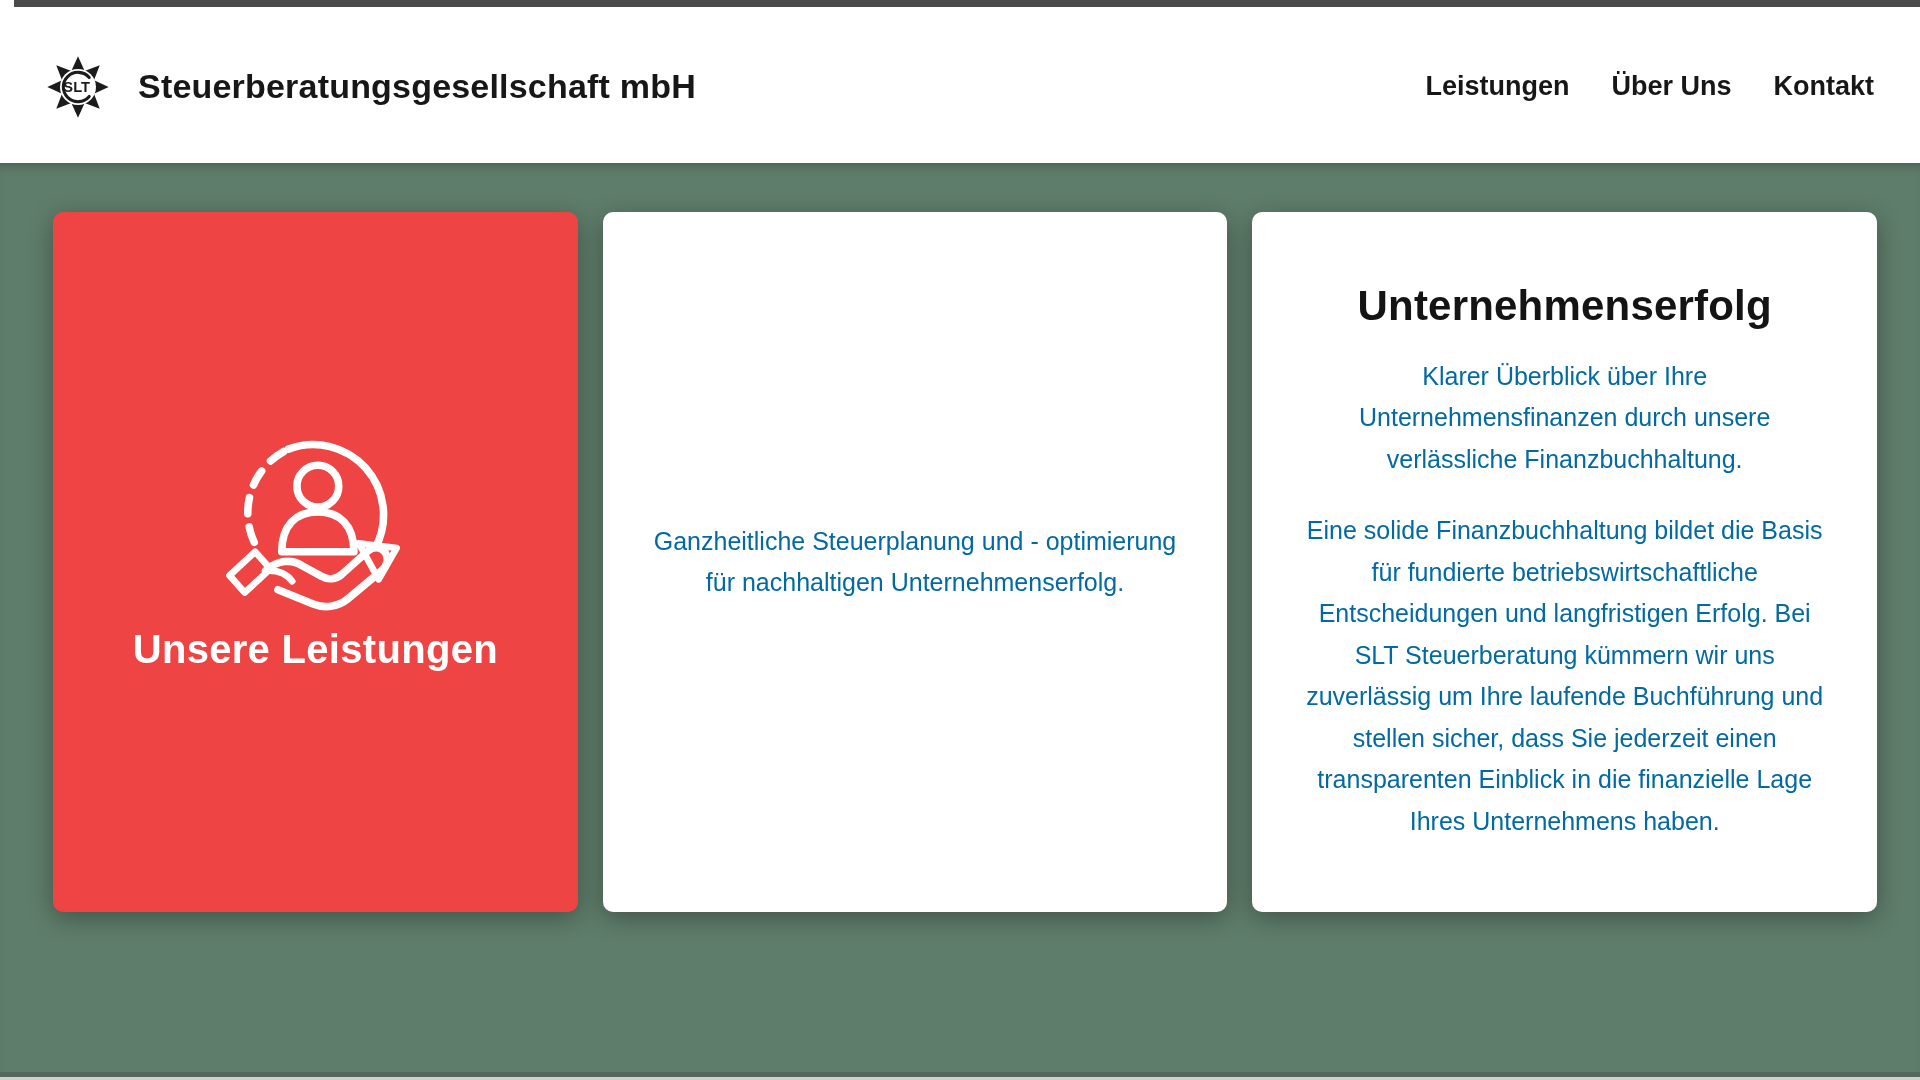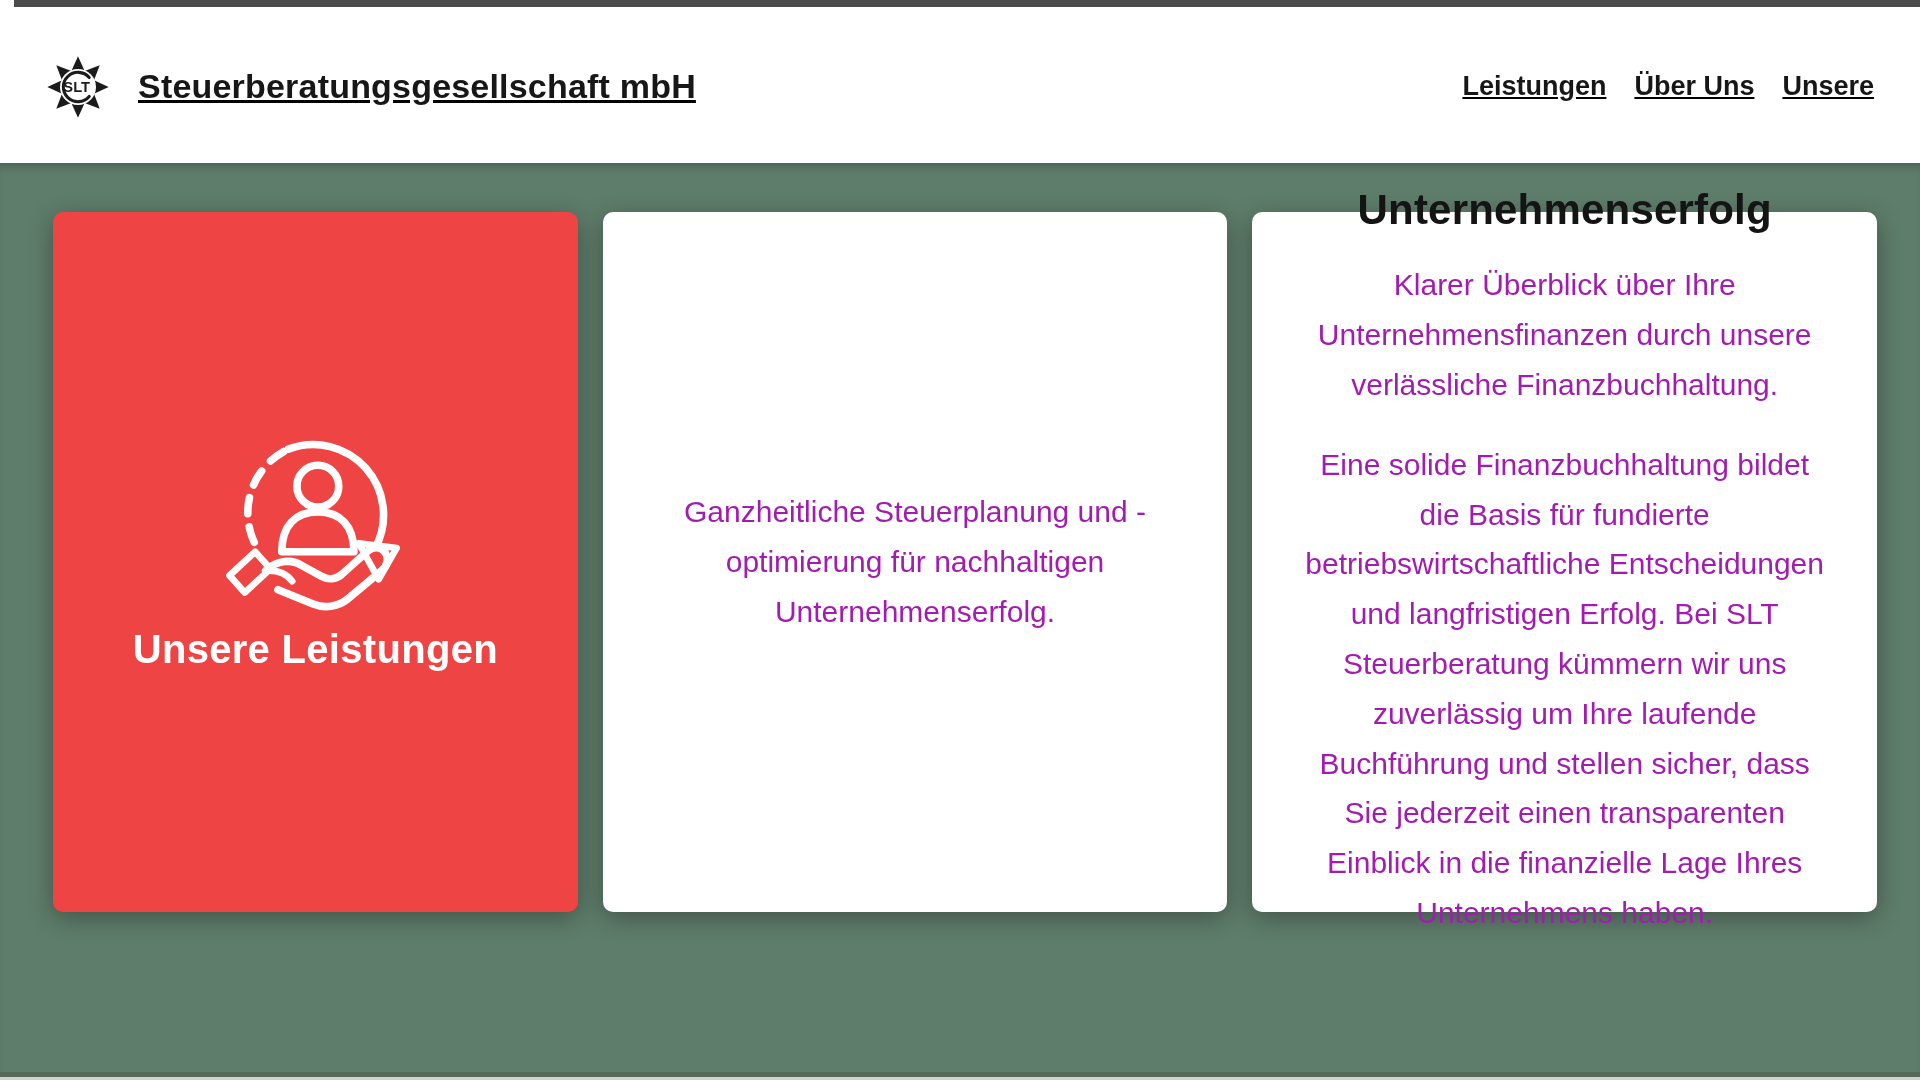--- a/index.html
+++ b/index.html
@@ -13,29 +13,28 @@
   .top-strip {
     position:absolute; top:0; left:14px; right:0; height:7px;
     background:#4b4b4b; z-index:10;
   }
   
   .header {
     position:absolute; top:0; left:0; width:1920px; height:163px;
     background:#ffffff;
     display:flex; align-items:center;
     padding:10px 46px 0 46px;
-    text-decoration:underline;
   }
   .logo { width:64px; height:64px; flex:0 0 auto; }
   .brand-title {
     margin-left:28px;
     font-size:34px; font-weight:700; color:#171717;
     letter-spacing:0.2px;
   }
-  .nav { margin-left:auto; display:flex; align-items:center; gap:28px; }
+  .nav { margin-left:auto; display:flex; align-items:center; gap:42px; }
   .nav a {
     font-size:27px; font-weight:700; color:#171717;
     text-decoration:none; cursor:pointer; white-space:nowrap;
   }
   
   .main {
     position:absolute; top:163px; left:0; width:1920px; height:917px;
     background:#5f7d6b;
     box-shadow: inset 0 10px 12px -8px rgba(0,0,0,0.28);
   }
@@ -60,21 +59,21 @@
   .card-white {
     background:#ffffff; color:#232323;
     display:flex; flex-direction:column; justify-content:center;
     text-align:center; padding:0 50px;
   }
   .card-white h2 {
     font-size:42px; font-weight:800; color:#141414;
     margin-bottom:26px; letter-spacing:0.2px;
   }
   .card-white p {
-    font-size:30px; line-height:1.66; color:#a21caf;
+    font-size:25px; line-height:1.66; color:#0369a1;
     margin-bottom:30px;
   }
   .card-white p:last-child { margin-bottom:0; }
   
   .bottom-strip {
     position:absolute; bottom:0; left:0; width:1920px; height:8px; z-index:10;
   }
   .bottom-strip .dark { height:5px; background:#55685c; }
   .bottom-strip .light { height:3px; background:#ccd3cd; }
   svg { display:block; }
@@ -90,21 +89,21 @@
       <polygon fill="#1b1b1b" points="24,1 29,12 40.3,7.7 36,19 47,24 36,29 40.3,40.3 29,36 24,47 19,36 7.7,40.3 12,29 1,24 12,19 7.7,7.7 19,12"></polygon>
       <circle cx="24" cy="24" r="13.5" fill="#ffffff"></circle>
       <path d="M32.4 16.9 A11 11 0 1 0 32.4 31.1" fill="none" stroke="#1b1b1b" stroke-width="2.3" stroke-linecap="round"></path>
       <text x="23" y="28" text-anchor="middle" font-family="Liberation Sans, sans-serif" font-size="11" font-weight="800" fill="#1b1b1b">SLT</text>
     </svg>
   </span>
   <div class="brand-title">Steuerberatungsgesellschaft mbH</div>
   <nav class="nav">
     <a>Leistungen</a>
     <a>Über Uns</a>
-    <a>Unsere</a>
+    <a>Kontakt</a>
   </nav>
 </header>
 
 <main class="main">
   <div class="cards">
 
     <section class="card card-green">
       <span class="icon-wrap">
         <svg viewBox="0 0 200 195" width="190" height="186" fill="none" stroke="#ffffff" stroke-width="8" stroke-linecap="round" stroke-linejoin="round">
 

